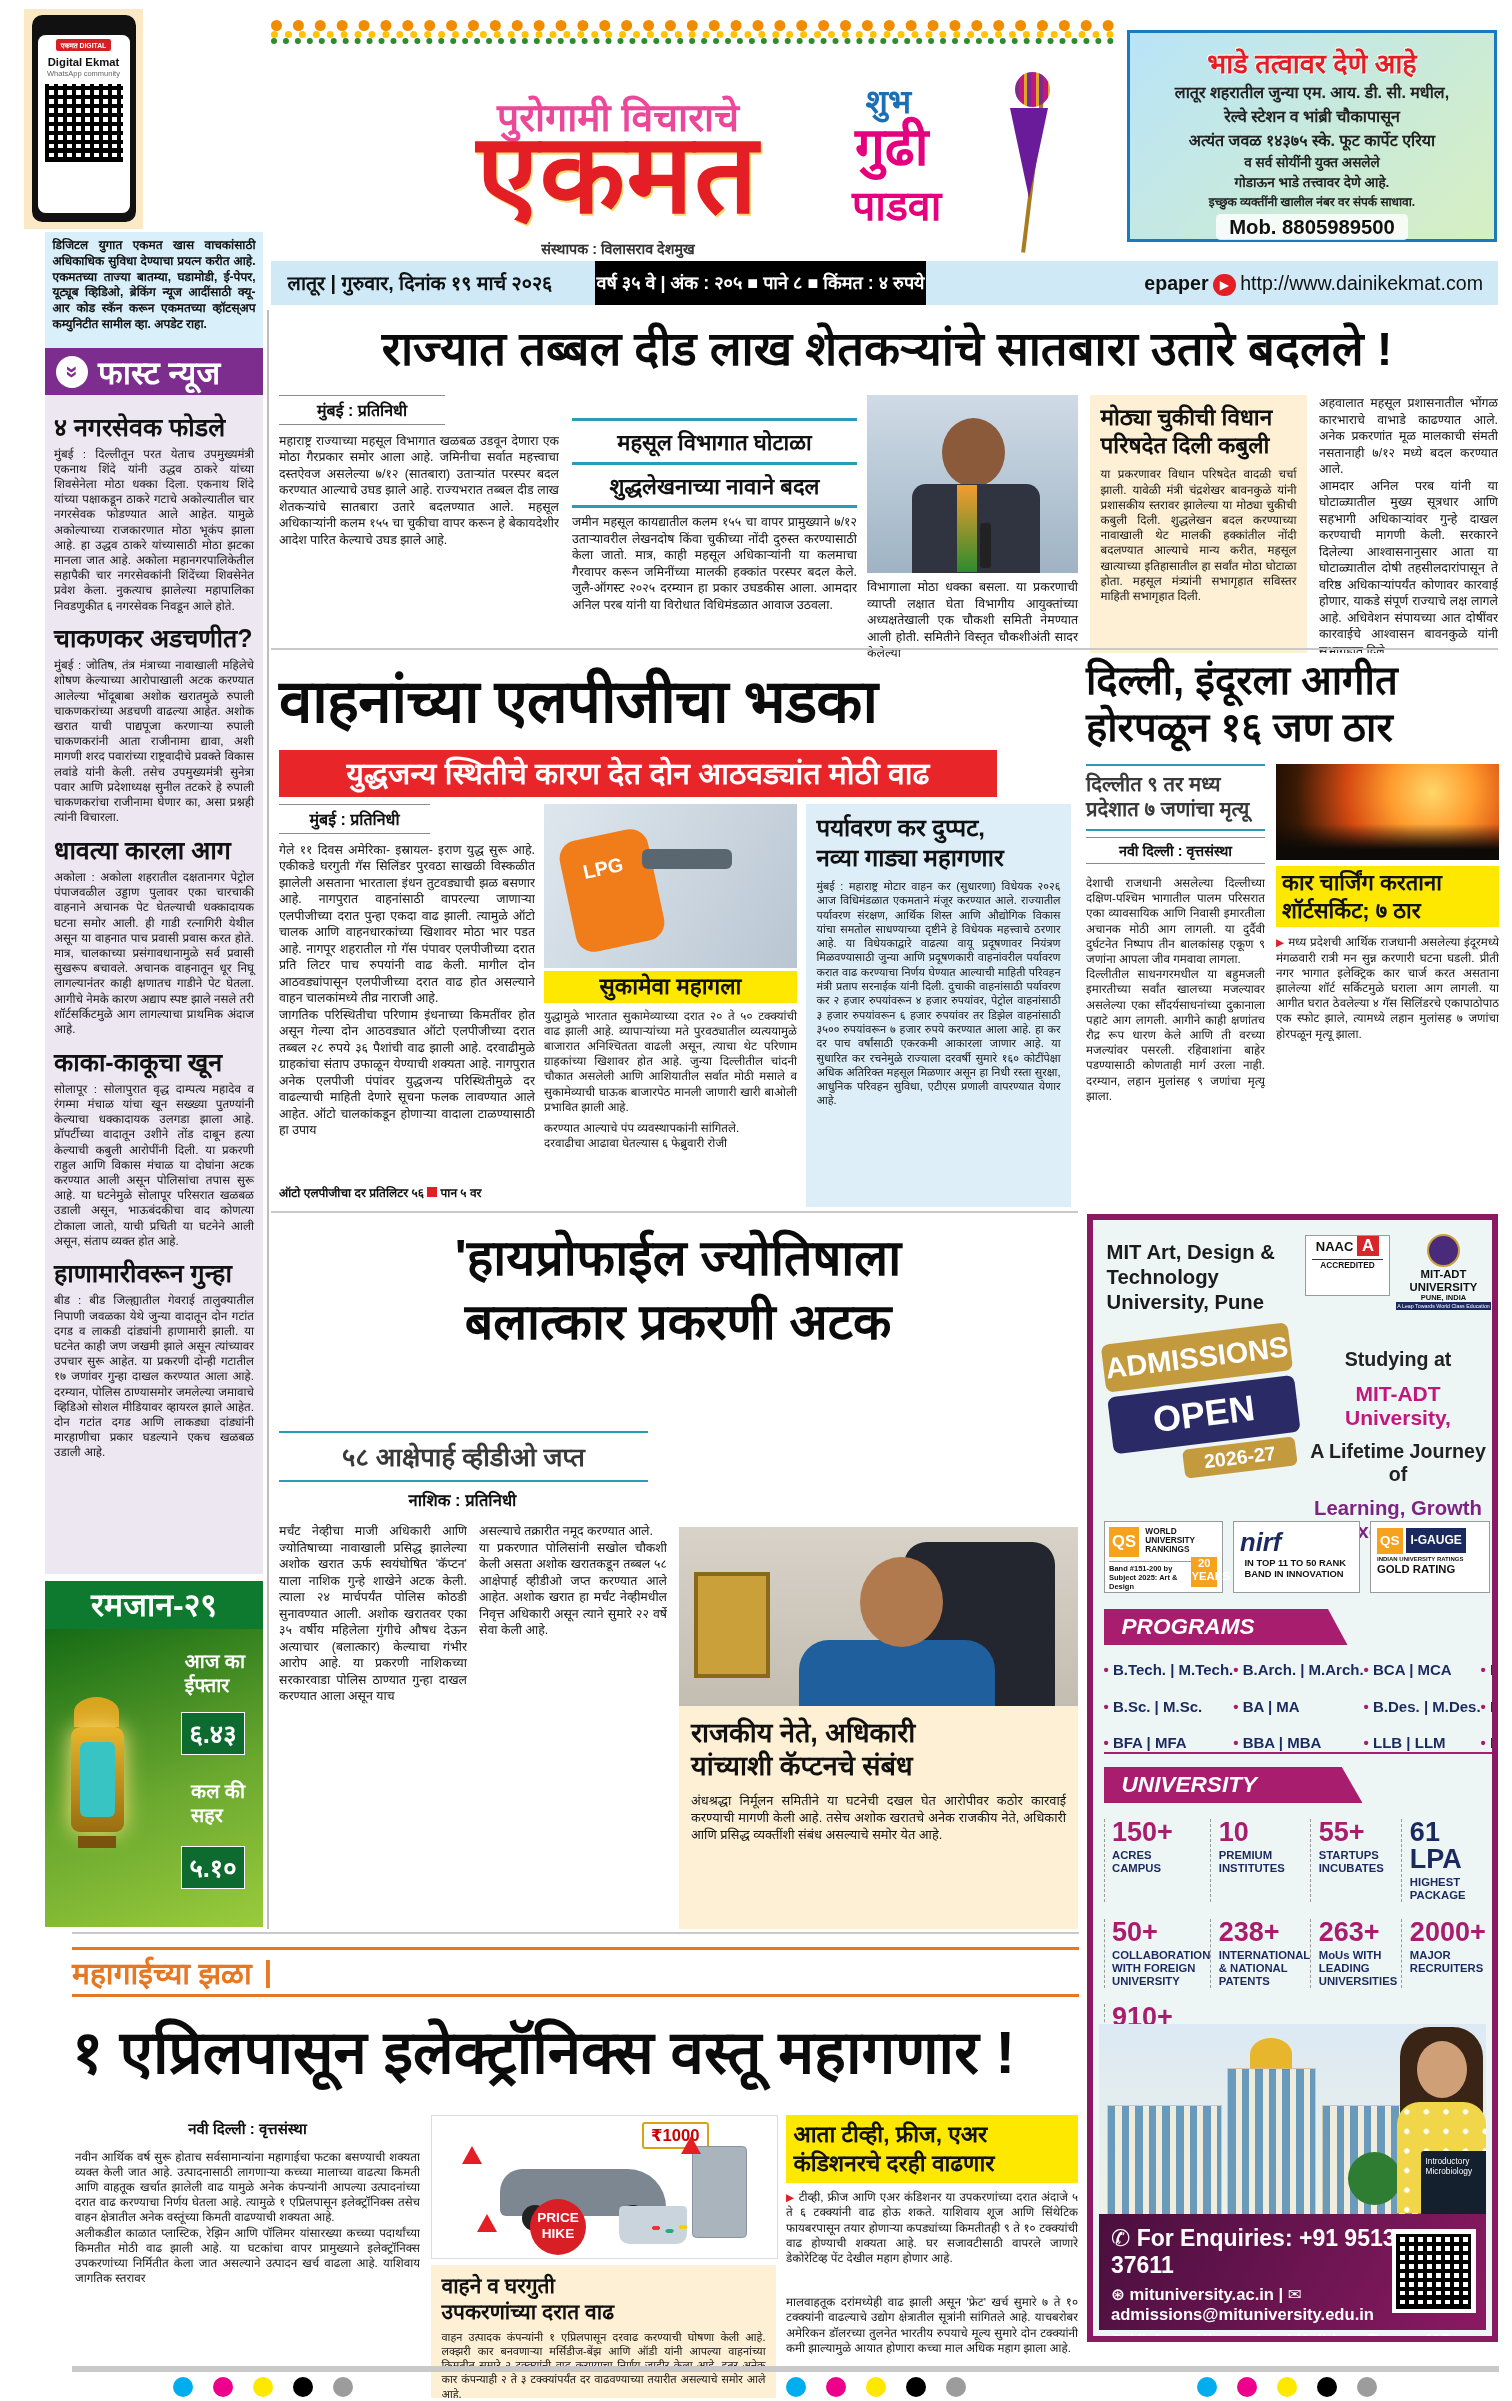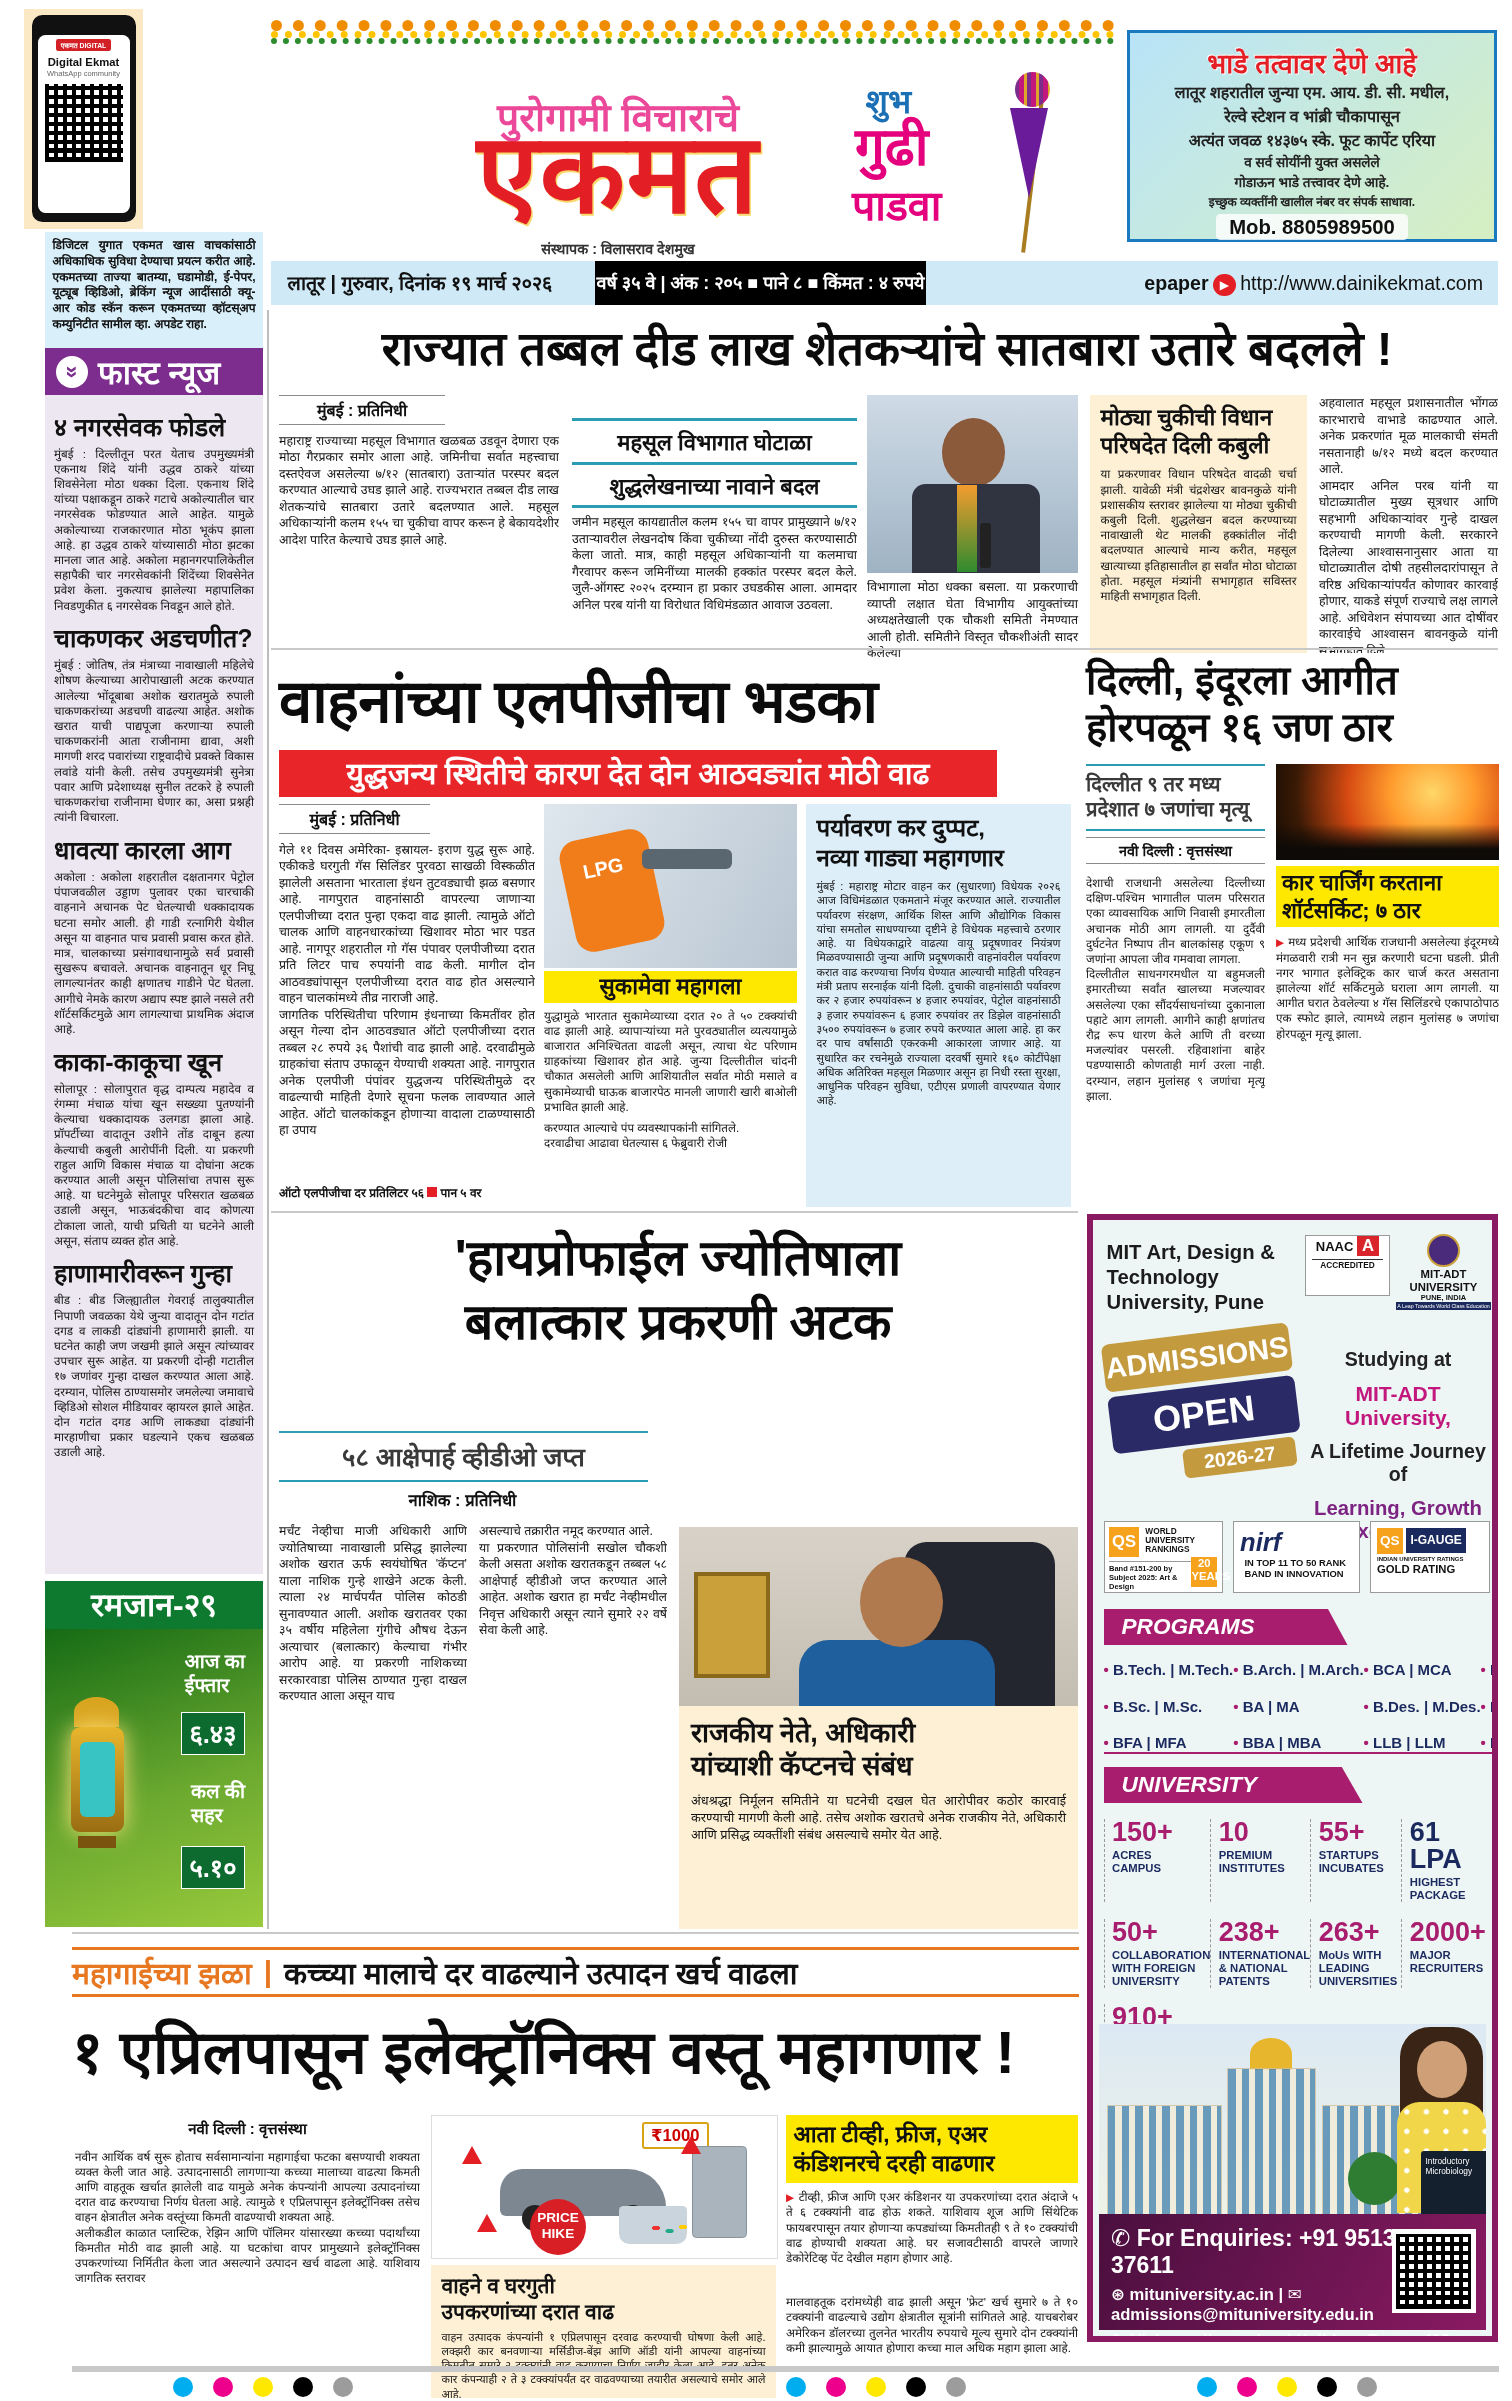--- a/index.html
+++ b/index.html
@@ -499,21 +499,20 @@
       <div class="abs" style="right:10.5px;top:15px;width:84px;height:84px;background:#fff;padding:4.5px;box-sizing:border-box;">
         <div style="width:100%;height:100%;background-image:repeating-linear-gradient(0deg,#000 0 4.5px,transparent 4.5px 9px),repeating-linear-gradient(90deg,#000 0 4.5px,#fff 4.5px 9px);"></div>
       </div>
     </div>
   </div>
 
   <div class="abs hr-gray" style="left:72px;top:1932px;width:1007px;height:1.5px;"></div>
   <div class="abs kicker" style="left:72px;top:1947px;width:1007px;height:50px;box-sizing:border-box;">
     <span class="kick-l">महागाईच्या झळा</span>
     <span class="kick-l">|</span>
-    <span class="kick-t">कच्च्या मालाचे दर वाढल्याने उत्पादन खर्च वाढला</span>
   </div>
   <div class="abs h1" style="left:72px;top:2009px;width:1007px;font-size:60px;">१ एप्रिलपासून इलेक्ट्रॉनिक्स वस्तू महागणार !</div>
 
   <div class="abs clip" style="left:75px;top:2115px;width:345px;height:249px;">
     <div class="dateline" style="width:196px;margin:0 auto 7.5px;border:none;font-size:15px;">नवी दिल्ली : वृत्तसंस्था</div>
     <div class="body-s just pre">नवीन आर्थिक वर्ष सुरू होताच सर्वसामान्यांना महागाईचा फटका बसण्याची शक्यता व्यक्त केली जात आहे. उत्पादनासाठी लागणाऱ्या कच्च्या मालाच्या वाढत्या किमती आणि वाहतूक खर्चात झालेली वाढ यामुळे अनेक कंपन्यांनी आपल्या उत्पादनांच्या दरात वाढ करण्याचा निर्णय घेतला आहे. त्यामुळे १ एप्रिलपासून इलेक्ट्रॉनिक्स तसेच वाहन क्षेत्रातील अनेक वस्तूंच्या किमती वाढण्याची शक्यता आहे.
 अलीकडील काळात प्लास्टिक, रेझिन आणि पॉलिमर यांसारख्या कच्च्या पदार्थांच्या किमतीत मोठी वाढ झाली आहे. या घटकांचा वापर प्रामुख्याने इलेक्ट्रॉनिक्स उपकरणांच्या निर्मितीत केला जात असल्याने उत्पादन खर्च वाढला आहे. याशिवाय जागतिक स्तरावर</div>
   </div>
 
   <div class="abs" style="left:431px;top:2115px;width:345px;height:280px;">

